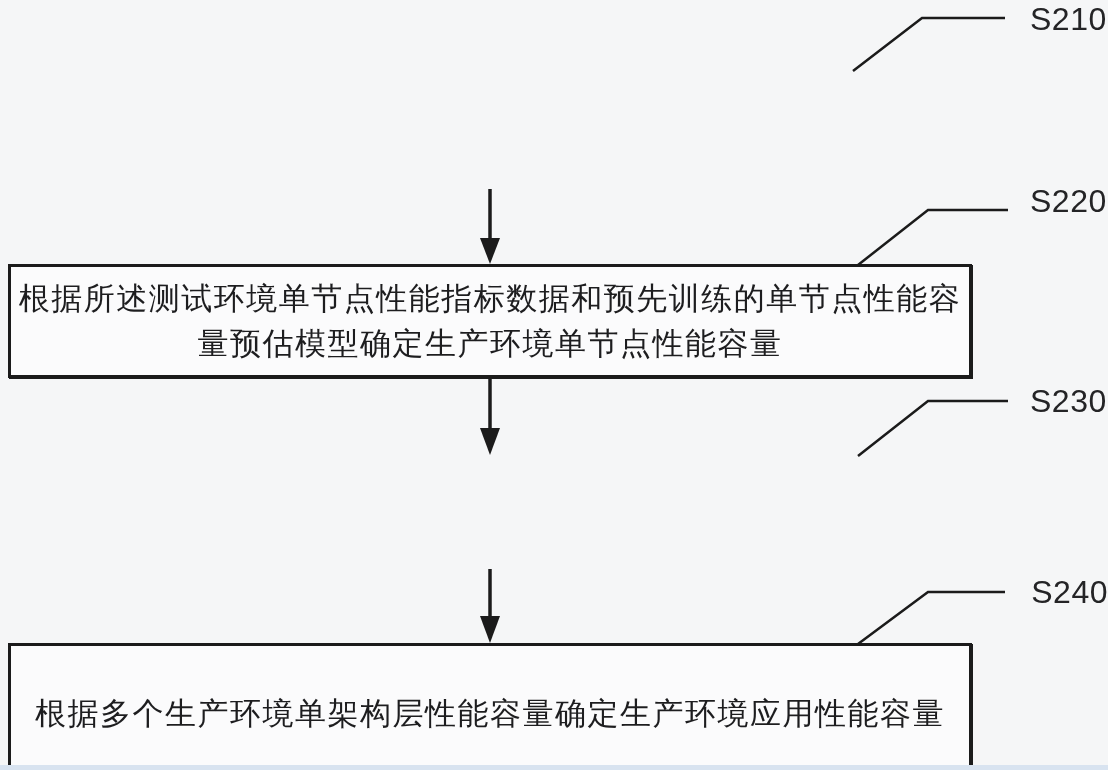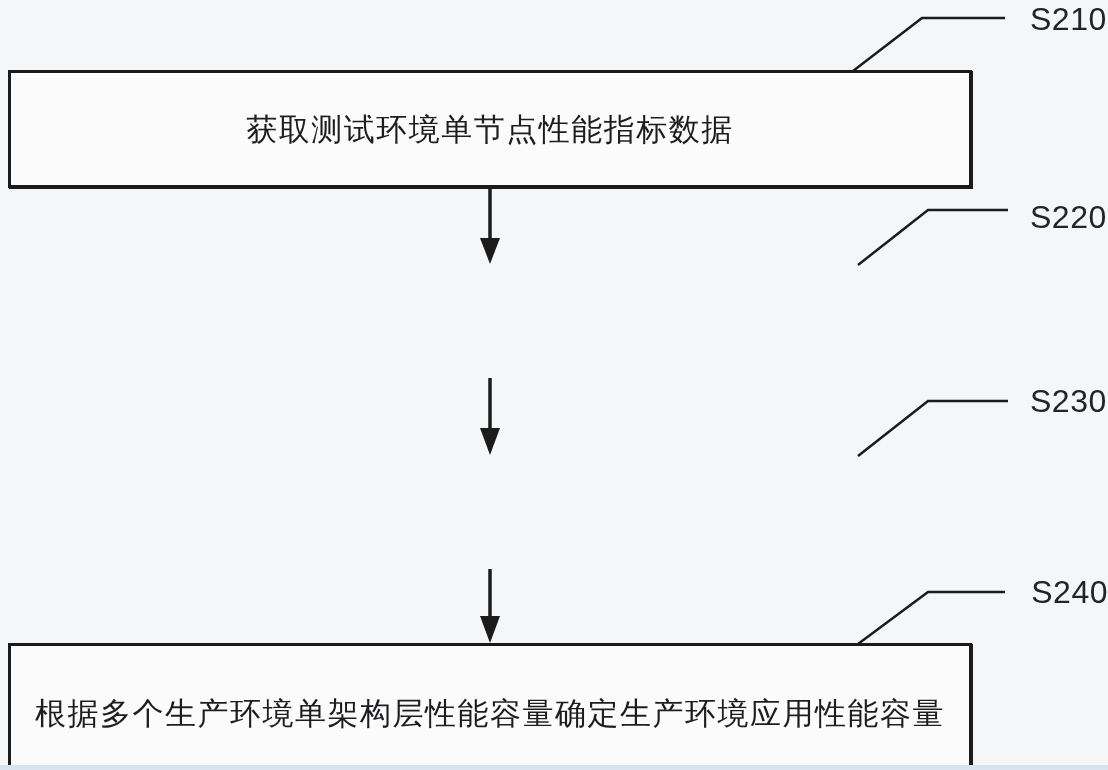--- a/index.html
+++ b/index.html
@@ -50,21 +50,21 @@
     left: 1030px;
     width: 78px;
     height: 42px;
     line-height: 42px;
     font-size: 32px;
     color: #242426;
     text-align: left;
     letter-spacing: 0.5px;
   }
   .label-1 { top: -2px; }
-  .label-2 { top: 196px; }
+  .label-2 { top: 180px; }
   .label-3 { top: 380px; }
   .label-4 { top: 571px; text-align: right; }
   .bottom-strip {
     position: absolute;
     left: 0;
     top: 765px;
     width: 1108px;
     height: 5px;
     background: #d8e3f0;
   }
@@ -90,22 +90,23 @@
       <line x1="490" y1="378" x2="490" y2="430" stroke="#1b1b1b" stroke-width="3.5"></line>
       <polygon points="480,428 500,428 490,455" fill="#1b1b1b"></polygon>
     </g>
 
     <g>
       <line x1="490" y1="569" x2="490" y2="618" stroke="#1b1b1b" stroke-width="3.5"></line>
       <polygon points="480,616 500,616 490,643" fill="#1b1b1b"></polygon>
     </g>
   </svg>
 
-  <div class="flow-box box-1">获取测试环境单节点性能指标数据</div>
 
+  <div class="flow-box box-2">根据所述测试环境单节点性能指标数据和预先训练的单节点性能容
+量预估模型确定生产环境单节点性能容量</div>
 
 
   <div class="flow-box box-4">根据多个生产环境单架构层性能容量确定生产环境应用性能容量</div>
 
   <div class="step-label label-1">S210</div>
 
   <div class="step-label label-2">S220</div>
 
   <div class="step-label label-3">S230</div>
 

